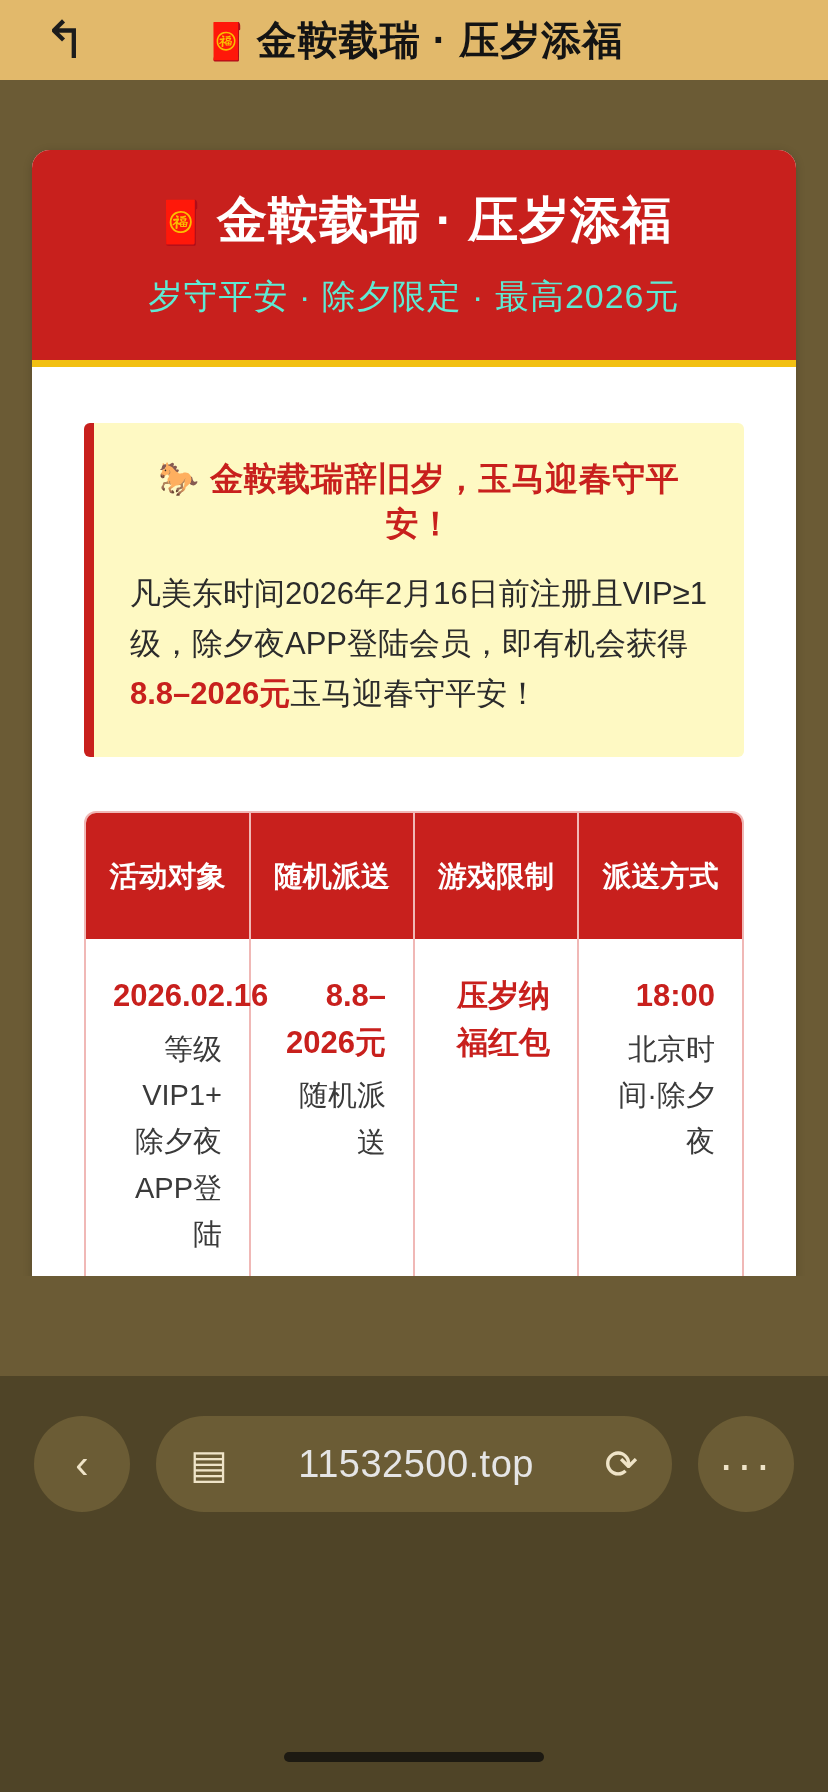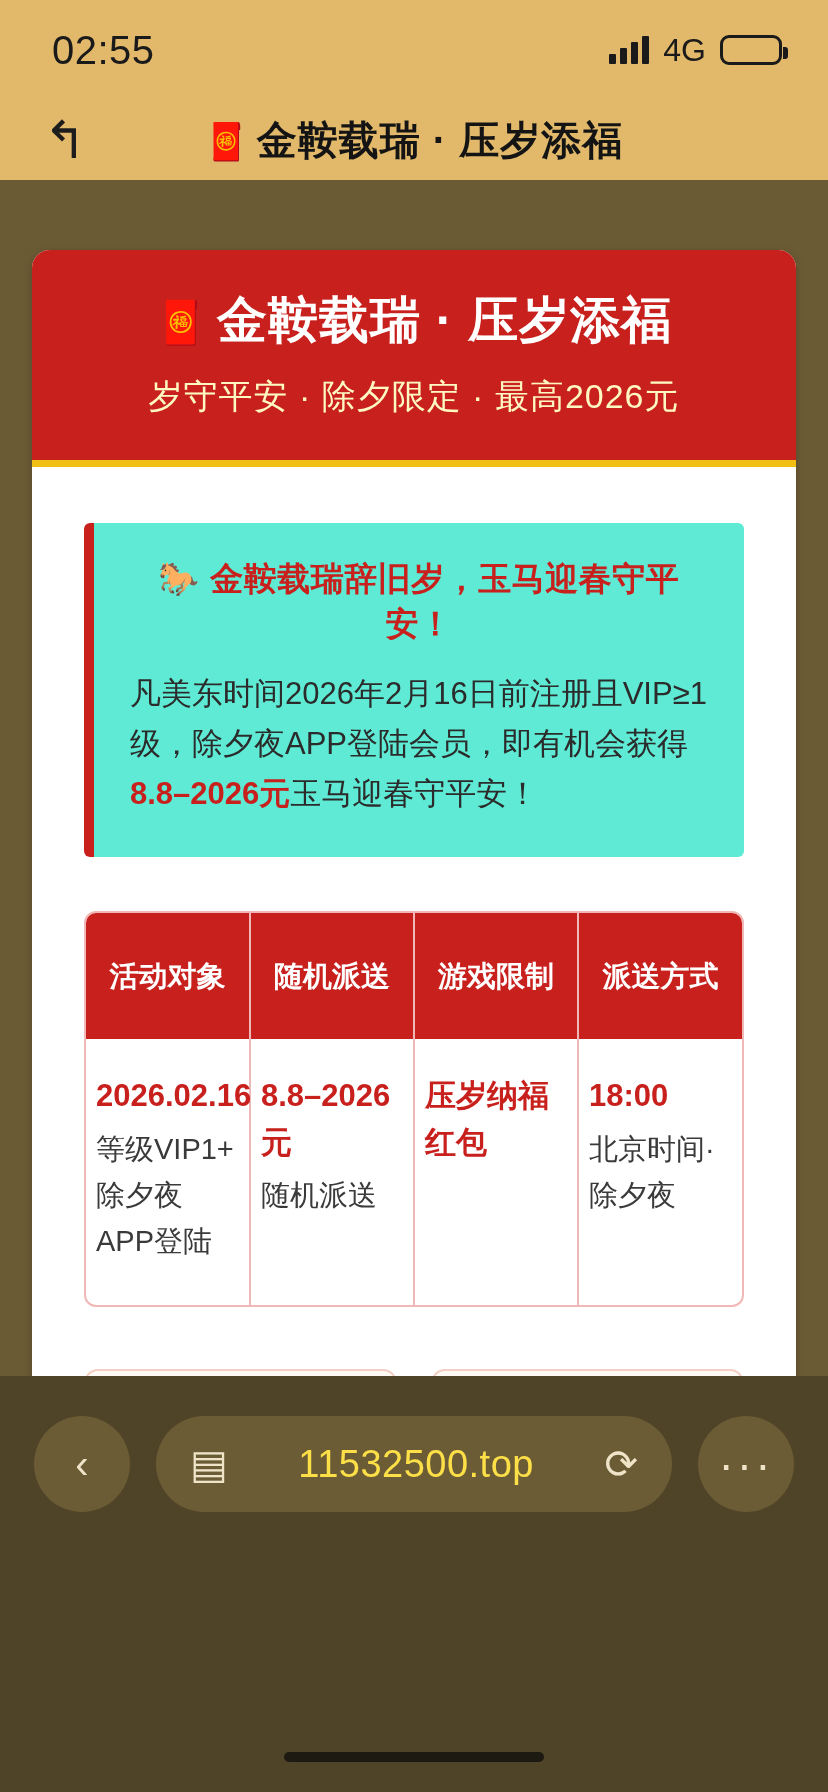--- a/index.html
+++ b/index.html
@@ -123,28 +123,28 @@
     font-size: 50px;
     color: #fff;
     font-weight: bold;
     letter-spacing: 1px;
     line-height: 1.15;
   }
   .card-head h1 .hb { font-size: 42px; margin-right: 8px; }
   .card-head .sub {
     margin-top: 24px;
     font-size: 34px;
-    color: #fef9c3;
+    color: #5eead4;
     letter-spacing: 1px;
   }
 
   .card-body { padding: 56px 52px 0; }
 
   .notice {
-    background: #5eead4;
+    background: #fef9c3;
     border-left: 10px solid #c8201d;
     border-radius: 6px;
     padding: 34px 36px 38px;
   }
   .notice .title {
     font-size: 33px;
     font-weight: bold;
     color: #c8201d;
     text-align: center;
     margin-bottom: 22px;
@@ -172,22 +172,22 @@
     font-size: 29px;
     font-weight: bold;
     padding: 42px 8px;
     line-height: 1.45;
     border-right: 2px solid #f0b8b6;
     vertical-align: middle;
     margin-top: 32px;
   }
   th:last-child { border-right: none; }
   td {
-    padding: 34px 10px 40px;
-    text-align: left;
+    padding: 34px 27px 40px;
+    text-align: right;
     font-size: 29px;
     color: #3a3a3a;
     line-height: 1.6;
     border-right: 2px solid #f0b8b6;
     vertical-align: top;
   }
   td:last-child { border-right: none; }
   td .big {
     display: block;
     color: #c8201d;
@@ -244,53 +244,40 @@
     background: #6b5c35;
     display: flex;
     align-items: center;
     padding: 0 34px;
     gap: 26px;
   }
   .urlbar .url {
     flex: 1;
     text-align: center;
     font-size: 38px;
-    color: #fde047;
+    color: #e5e5e5;
     letter-spacing: 0.5px;
   }
   .glyph { color: #efe4c8; font-size: 40px; line-height: 1; }
   .dots { letter-spacing: 3px; font-size: 46px; }
   .home-ind {
     position: absolute;
     left: 50%;
     transform: translateX(-50%);
     bottom: 30px;
     width: 260px; height: 10px;
     border-radius: 5px;
     background: #1d1a12;
   }
 </style>
 </head>
 <body>
 
 <div class="phone">
 
-  <div class="statusbar">
-    <div class="clock">02:55</div>
-    <div class="status-right">
-      <span class="sig">
-          <i></i>
-          <i></i>
-          <i></i>
-          <i></i>
-        </span>
-      <span class="net">4G</span>
-      <span class="batt"><span class="fill"></span></span>
-    </div>
-  </div>
 
   <div class="navbar">
     <div class="back-arrow">↰</div>
     <div class="nav-title">
       <span class="hb">🧧</span><span>金鞍载瑞 · 压岁添福</span>
     </div>
   </div>
 
   <div class="page">
     <div class="card">

